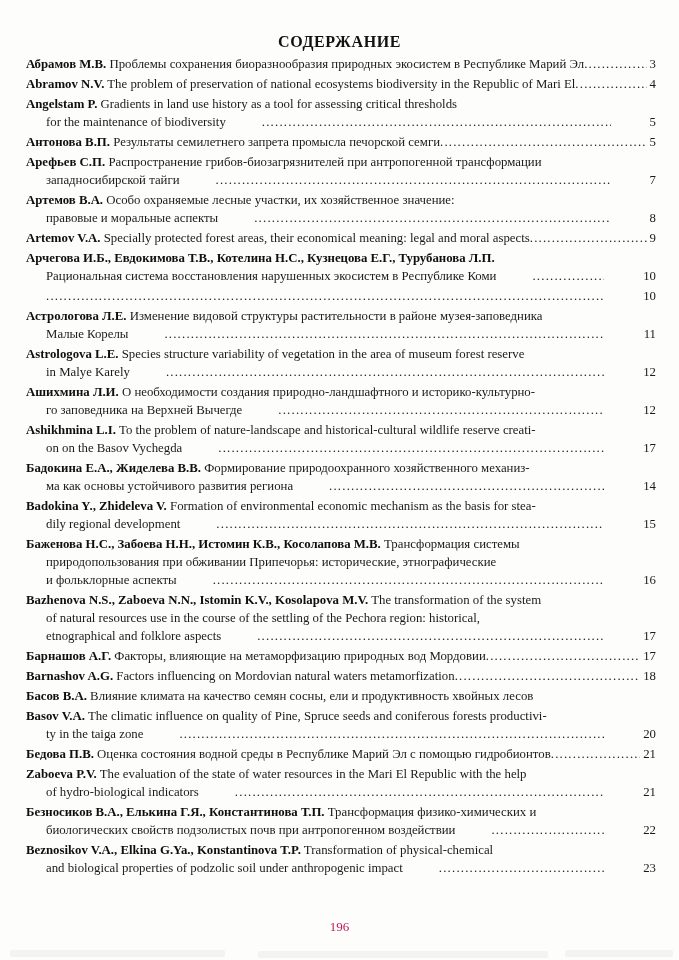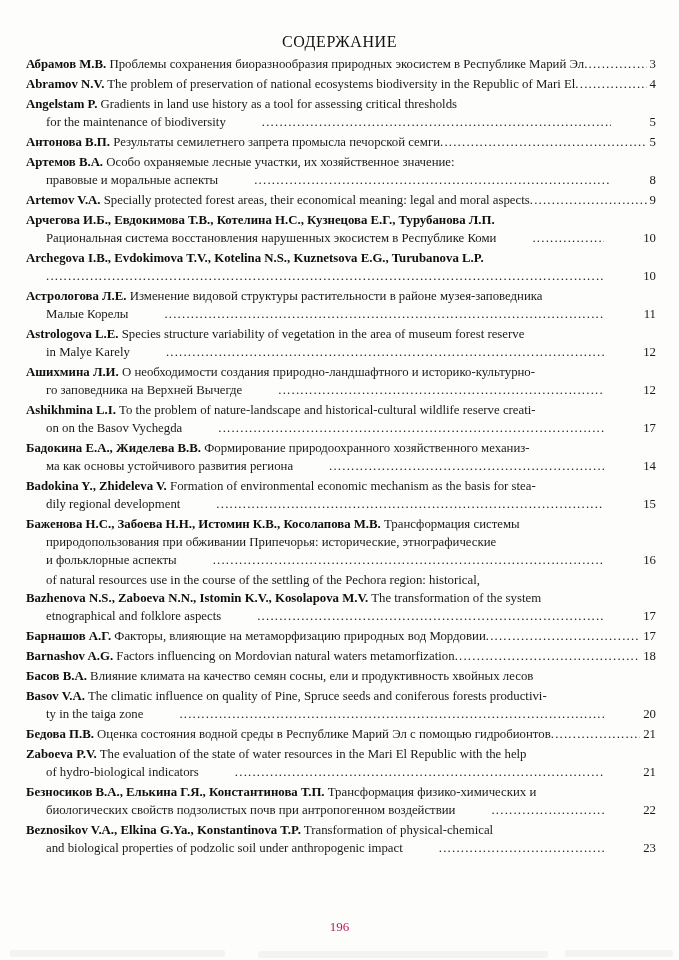--- a/index.html
+++ b/index.html
@@ -19,21 +19,21 @@
     position: absolute;
     inset: 0;
   }
   .toc-title {
     position: absolute;
     top: 22px;
     left: 0;
     width: 100%;
     text-align: center;
     font-size: 16px;
-    font-weight: normal;
+    font-weight: bold;
     letter-spacing: 0.6px;
     color: #111;
   }
   .toc-list {
     position: absolute;
     top: 55px;
     left: 26px;
     width: 630px;
   }
   .entry {
@@ -124,20 +124,30 @@
       </div>
       <div class="entry">
         <div class="line">
           <span class="text"><span class="author">Антонова В.П.</span> Результаты семилетнего запрета промысла печорской семги</span>
           <span class="leader"></span>
           <span class="page-num">5</span>
         </div>
       </div>
       <div class="entry">
         <div class="line">
+          <span class="text"><span class="author">Арефьев С.П.</span> Распространение грибов-биозагрязнителей при антропогенной трансформации</span>
+        </div>
+        <div class="line cont">
+          <span class="text">западносибирской тайги</span>
+          <span class="leader"></span>
+          <span class="page-num">7</span>
+        </div>
+      </div>
+      <div class="entry">
+        <div class="line">
           <span class="text"><span class="author">Артемов В.А.</span> Особо охраняемые лесные участки, их хозяйственное значение:</span>
         </div>
         <div class="line cont">
           <span class="text">правовые и моральные аспекты</span>
           <span class="leader"></span>
           <span class="page-num">8</span>
         </div>
       </div>
       <div class="entry">
         <div class="line">
@@ -150,23 +160,20 @@
         <div class="line">
           <span class="text"><span class="author">Арчегова И.Б., Евдокимова Т.В., Котелина Н.С., Кузнецова Е.Г., Турубанова Л.П.</span></span>
         </div>
         <div class="line cont">
           <span class="text">Рациональная система восстановления нарушенных экосистем в Республике Коми</span>
           <span class="leader"></span>
           <span class="page-num">10</span>
         </div>
       </div>
       <div class="entry">
-        <div class="line">
-          <span class="text"><span class="author">Archegova I.B., Evdokimova T.V., Kotelina N.S., Kuznetsova E.G., Turubanova L.P.</span></span>
-        </div>
         <div class="line cont">
           <span class="leader"></span>
           <span class="page-num">10</span>
         </div>
       </div>
       <div class="entry">
         <div class="line">
           <span class="text"><span class="author">Астрологова Л.Е.</span> Изменение видовой структуры растительности в районе музея-заповедника</span>
         </div>
         <div class="line cont">
@@ -232,25 +239,25 @@
         <div class="line cont">
           <span class="text">природопользования при обживании Припечорья: исторические, этнографические</span>
         </div>
         <div class="line cont">
           <span class="text">и фольклорные аспекты</span>
           <span class="leader"></span>
           <span class="page-num">16</span>
         </div>
       </div>
       <div class="entry">
+        <div class="line">
+          <span class="text"><span class="author">Bazhenova N.S., Zaboeva N.N., Istomin K.V., Kosolapova M.V.</span> The transformation of the system</span>
+        </div>
         <div class="line cont">
           <span class="text">of natural resources use in the course of the settling of the Pechora region: historical,</span>
-        </div>
-        <div class="line">
-          <span class="text"><span class="author">Bazhenova N.S., Zaboeva N.N., Istomin K.V., Kosolapova M.V.</span> The transformation of the system</span>
         </div>
         <div class="line cont">
           <span class="text">etnographical and folklore aspects</span>
           <span class="leader"></span>
           <span class="page-num">17</span>
         </div>
       </div>
       <div class="entry">
         <div class="line">
           <span class="text"><span class="author">Барнашов А.Г.</span> Факторы, влияющие на метаморфизацию природных вод Мордовии</span>

